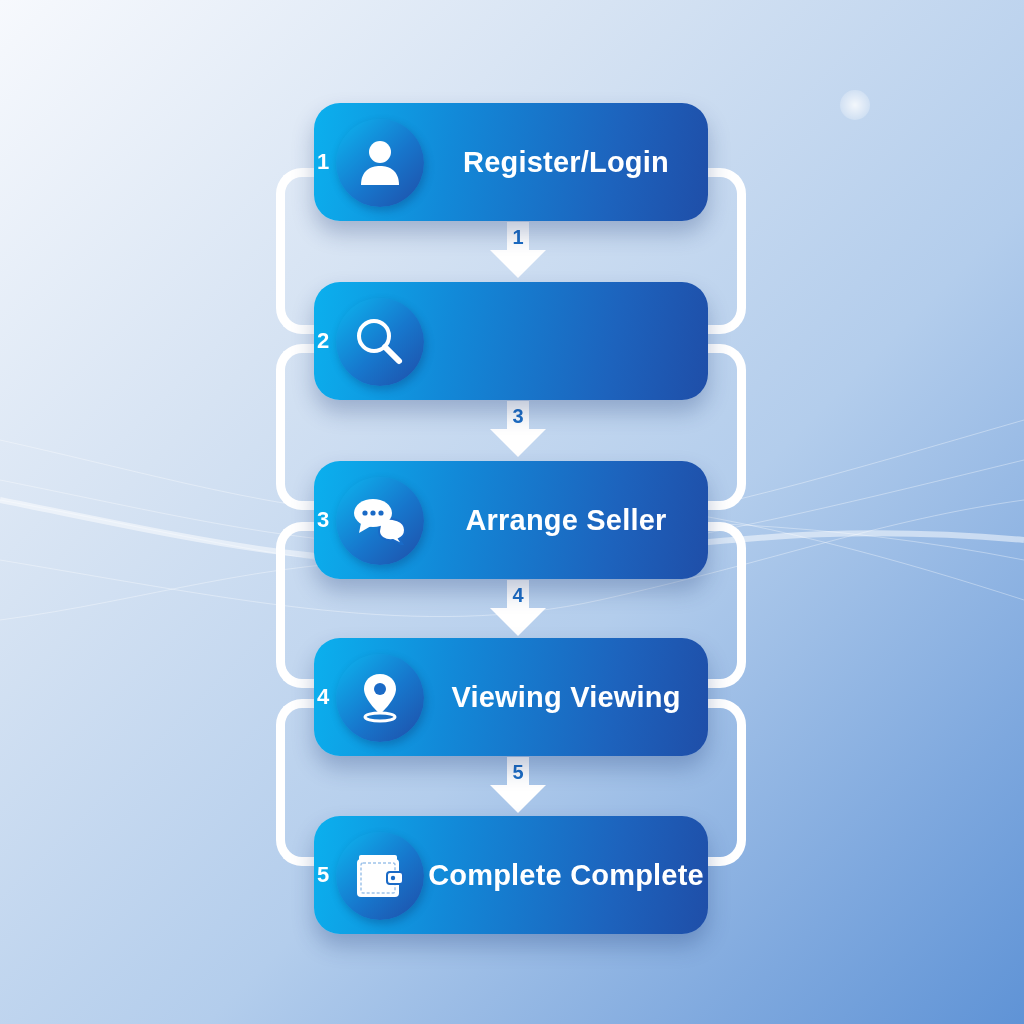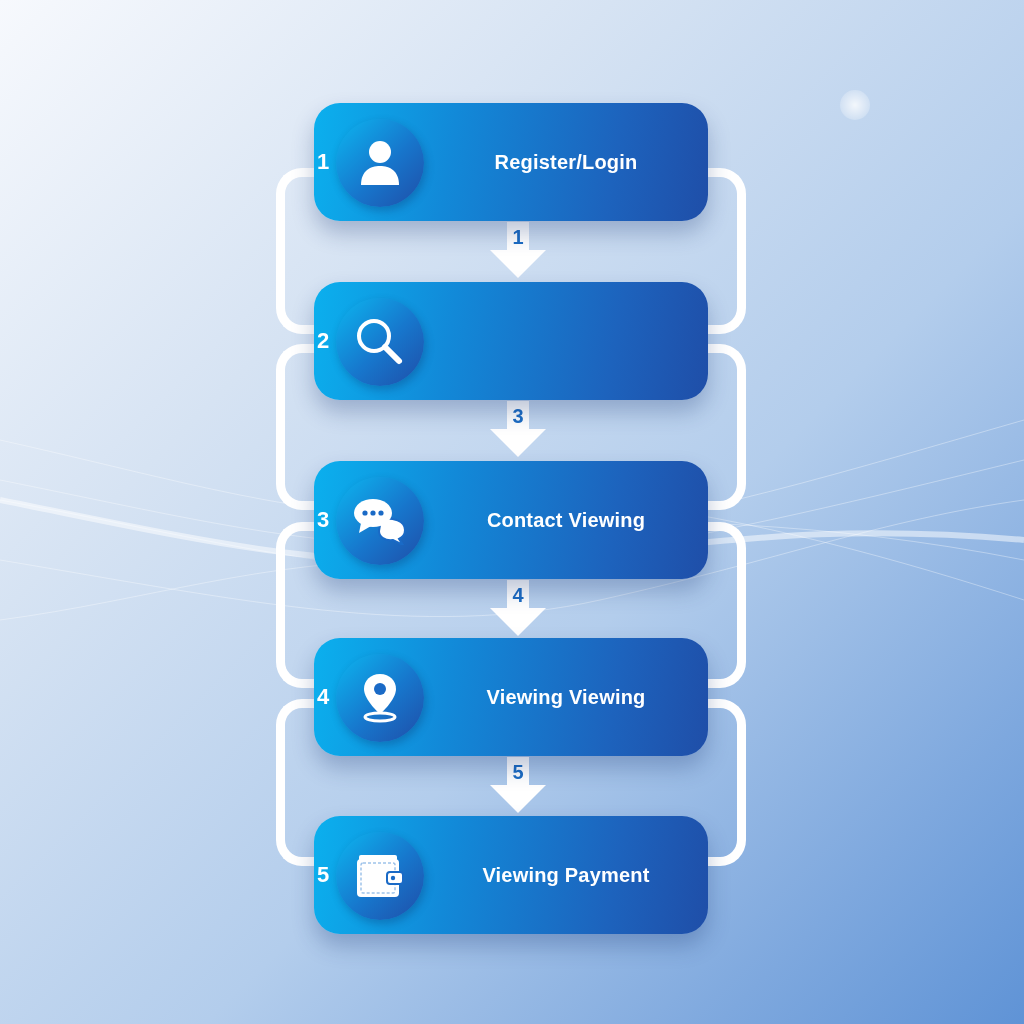--- a/index.html
+++ b/index.html
@@ -21,21 +21,21 @@
     display: flex; align-items: center;
   }
   .step-num { position: absolute; left: 3px; top: 50%; transform: translateY(-50%);
     color: #fff; font-weight: bold; font-size: 22px; }
   .icon-circle { position: absolute; left: 22px; top: 16px; width: 88px; height: 88px; border-radius: 50%;
     background: linear-gradient(135deg, #0cb6f0 0%, #1776cc 55%, #1f4ea8 100%);
     box-shadow: 2px 4px 8px rgba(10,40,100,0.3);
     display: flex; align-items: center; justify-content: center; }
   .step-label { position: absolute; left: 110px; right: 0; top: 0; bottom: 0;
     display: flex; align-items: center; justify-content: center;
-    color: #fff; font-weight: bold; font-size: 20px; letter-spacing: 0.2px; }
+    color: #fff; font-weight: bold; font-size: 29px; letter-spacing: 0.2px; }
   .arrow { position: absolute; left: 490px; width: 56px; height: 56px; }
   .arrow .shaft { position: absolute; left: 17px; top: 0; width: 22px; height: 30px; background: #fff; }
   .arrow .head { position: absolute; left: 0; top: 28px; width: 0; height: 0;
     border-left: 28px solid transparent; border-right: 28px solid transparent; border-top: 28px solid #fff; }
   .arrow .anum { position: absolute; left: 0; width: 56px; top: 4px; text-align: center;
     color: #1c6cc2; font-weight: bold; font-size: 20px; }
 </style>
 </head>
 <body>
 
@@ -109,21 +109,21 @@
   <div class="icon-circle">
     <svg width="54" height="48" viewBox="0 0 54 48">
       <path d="M28 22 C40 20, 52 24, 52 33 C52 38, 48 41, 46 42 L50 48 L40 43 C32 44, 26 40, 26 34 Z" fill="#fff" stroke="#1a6ac6" stroke-width="2"></path>
       <ellipse cx="20" cy="16" rx="19" ry="14" fill="#fff"></ellipse>
       <path d="M8 26 L6 36 L18 29 Z" fill="#fff"></path>
       <circle cx="12" cy="16" r="2.6" fill="#1a6ac6"></circle>
       <circle cx="20" cy="16" r="2.6" fill="#1a6ac6"></circle>
       <circle cx="28" cy="16" r="2.6" fill="#1a6ac6"></circle>
     </svg>
   </div>
-  <div class="step-label">Contact Viewing</div>
+  <div class="step-label">Arrange Seller</div>
 </div>
 
 <div class="step" style="top:638px;">
   <span class="step-num">4</span>
   <div class="icon-circle">
     <svg width="40" height="52" viewBox="0 0 40 52">
       <path d="M20 2 C10 2, 4 9, 4 17 C4 28, 20 42, 20 42 S36 28, 36 17 C36 9, 30 2, 20 2 Z" fill="#fff"></path>
       <circle cx="20" cy="17" r="6" fill="#1a6ac6"></circle>
       <ellipse cx="20" cy="45" rx="15" ry="4" fill="none" stroke="#fff" stroke-width="3"></ellipse>
     </svg>
@@ -135,14 +135,14 @@
   <span class="step-num">5</span>
   <div class="icon-circle">
     <svg width="50" height="46" viewBox="0 0 50 46">
       <rect x="4" y="2" width="38" height="6" rx="2" fill="#fff"></rect>
       <rect x="2" y="6" width="42" height="38" rx="4" fill="#fff"></rect>
       <rect x="6" y="10" width="34" height="30" rx="2" fill="none" stroke="#9fc3ea" stroke-width="1.5" stroke-dasharray="3 2"></rect>
       <rect x="32" y="19" width="16" height="12" rx="3" fill="#fff" stroke="#1a6ac6" stroke-width="2"></rect>
       <circle cx="38" cy="25" r="2.2" fill="#1a6ac6"></circle>
     </svg>
   </div>
-  <div class="step-label">Viewing Payment</div>
+  <div class="step-label">Complete Complete</div>
 </div>
 
 </body></html>

